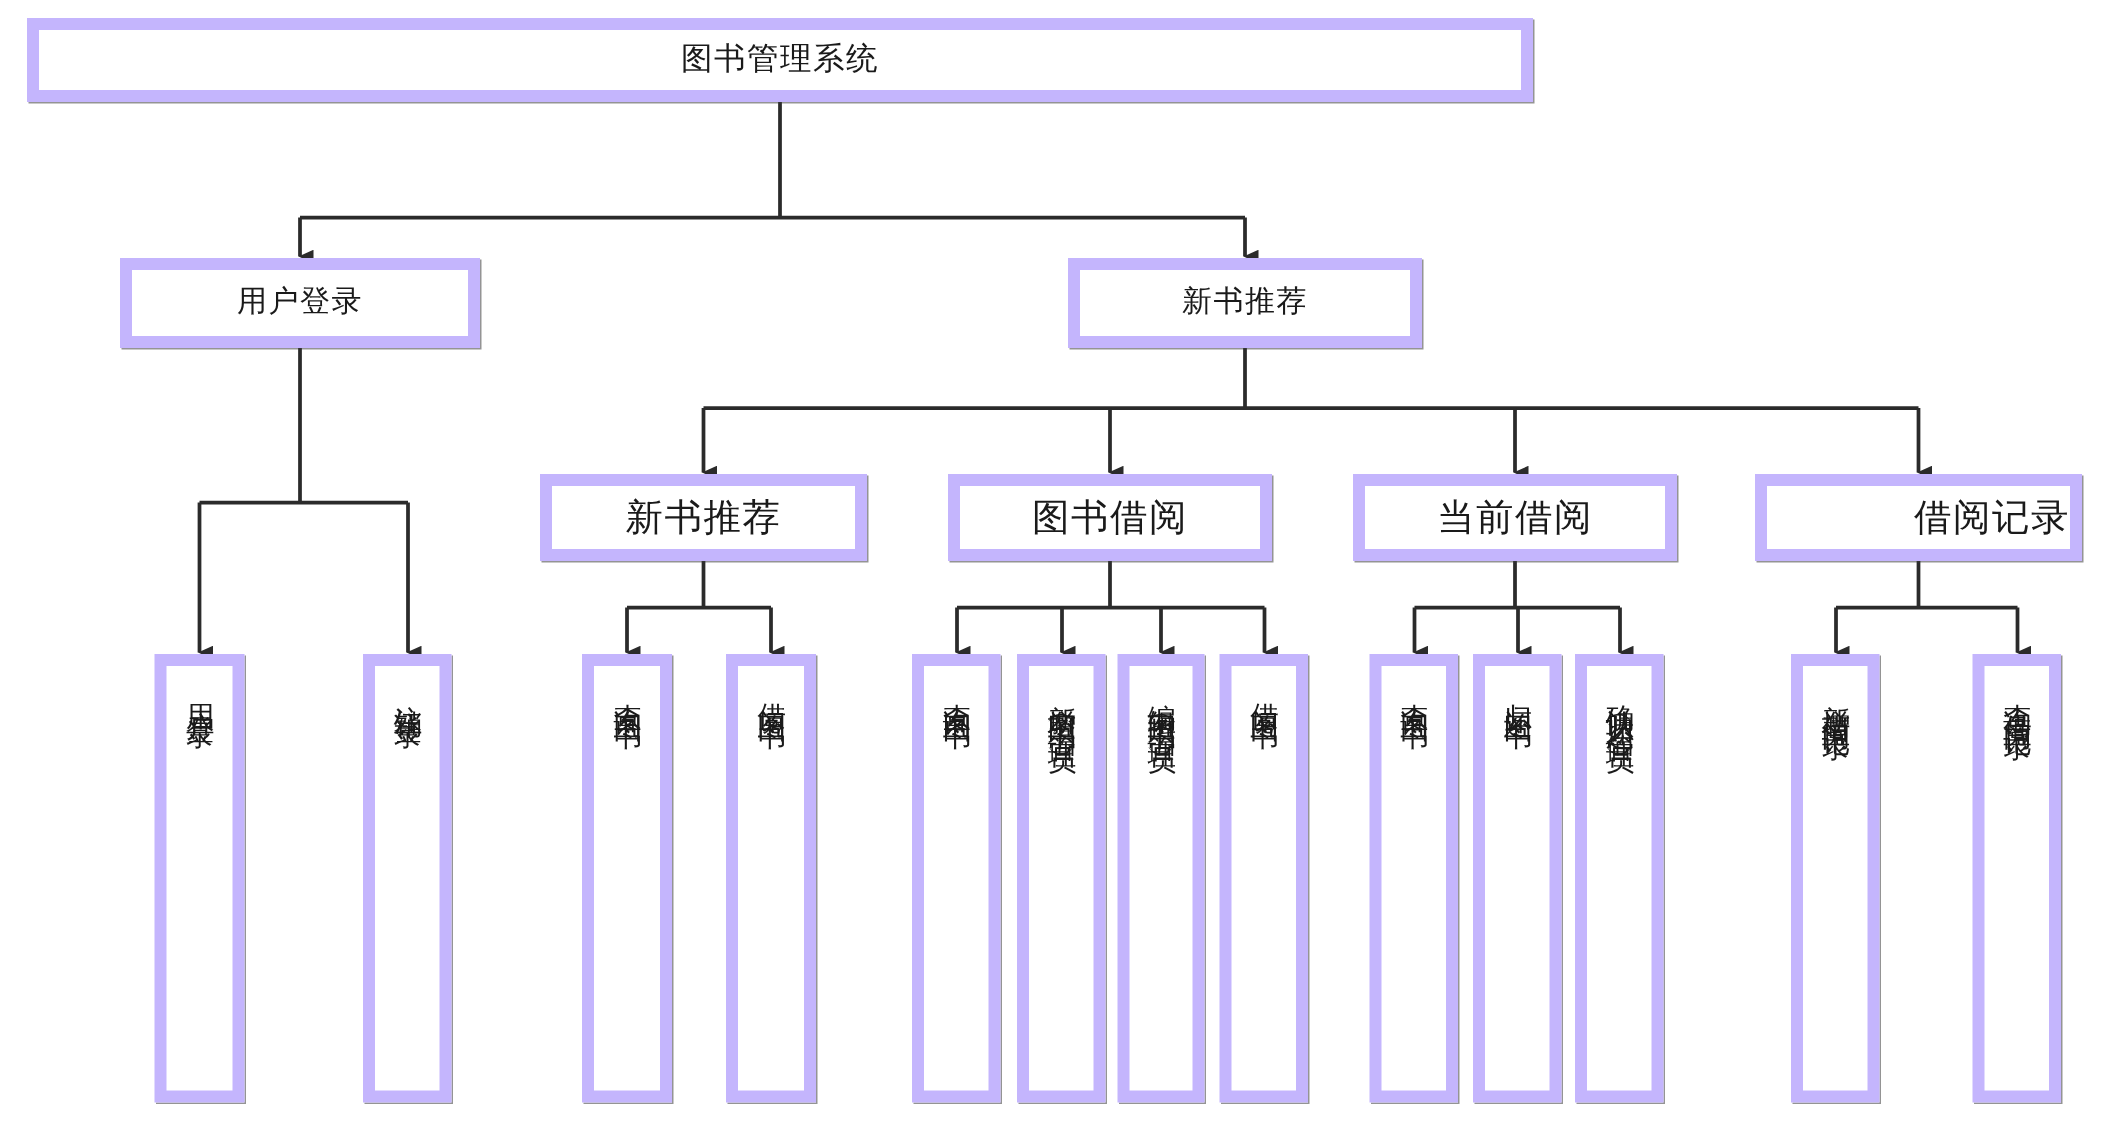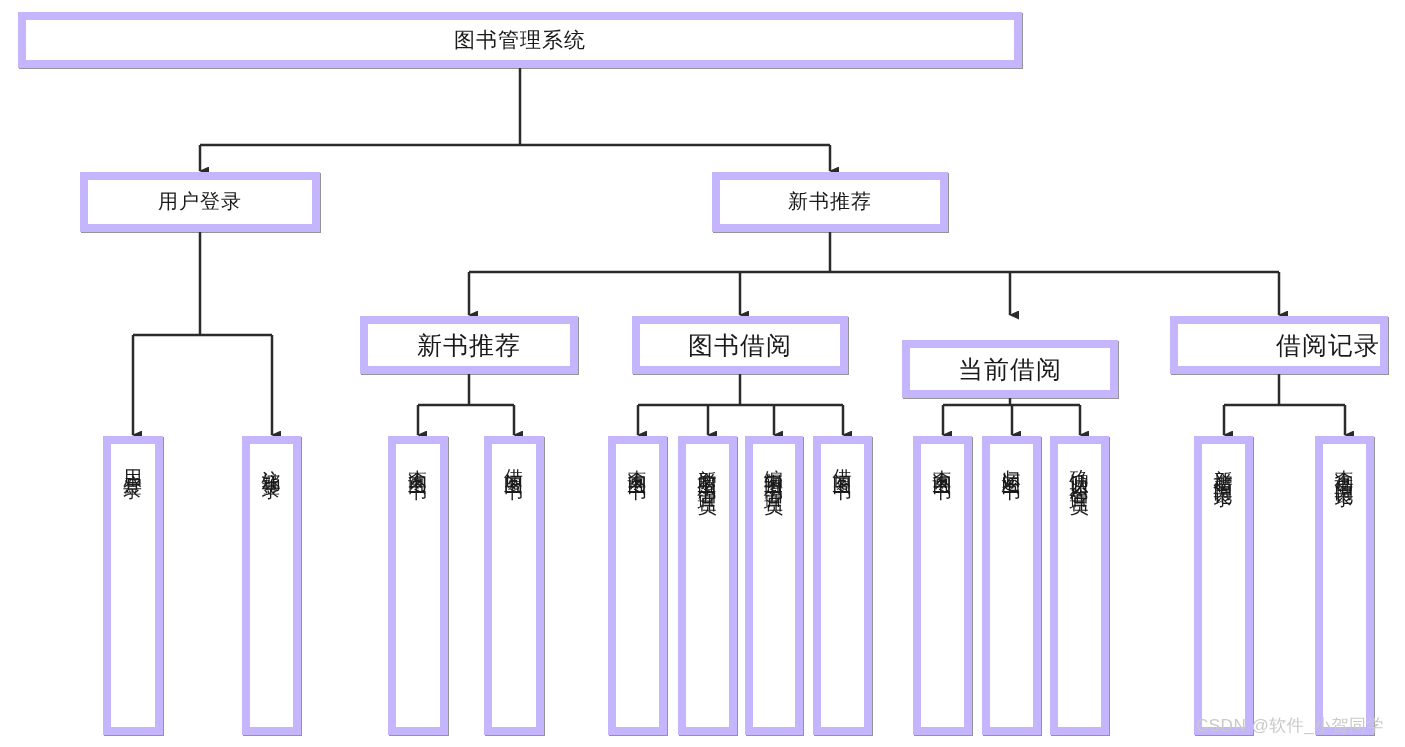--- a/index.html
+++ b/index.html
@@ -107,21 +107,21 @@
       </div>
       <div class="node level1" style="left: 712px; top: 172px; width: 236px; height: 60px;">
         <span class="label">新书推荐</span>
       </div>
       <div class="node level2" style="left: 360px; top: 316px; width: 218px; height: 58px;">
         <span class="label">新书推荐</span>
       </div>
       <div class="node level2" style="left: 632px; top: 316px; width: 216px; height: 58px; text-align: center;">
         <span class="label">图书借阅</span>
       </div>
-      <div class="node level2" style="left: 902px; top: 316px; width: 216px; height: 58px; margin-top: 24px;">
+      <div class="node level2" style="left: 902px; top: 316px; width: 216px; height: 58px;">
         <span class="label">当前借阅</span>
       </div>
       <div class="node level2" style="left: 1170px; top: 316px; width: 218px; height: 58px; justify-content: flex-end;">
         <span class="label">借阅记录</span>
       </div>
       <div class="node leaf" style="left: 103px; top: 436px; width: 60px; height: 299px;">
         <span class="label">用户登录</span>
       </div>
       <div class="node leaf" style="left: 242px; top: 436px; width: 59px; height: 299px;">
         <span class="label">注销登录</span>
@@ -154,14 +154,13 @@
         <span class="label">确认归还（管理员）</span>
       </div>
       <div class="node leaf" style="left: 1194px; top: 436px; width: 59px; height: 299px;">
         <span class="label">新增借阅记录</span>
       </div>
       <div class="node leaf" style="left: 1315px; top: 436px; width: 59px; height: 299px;">
         <span class="label">查询借阅记录</span>
       </div>
     </div>
 
-  <div class="watermark" style="left: 1196px; top: 714px;">CSDN @软件_小贺同学</div>
 </div>
 
 </body></html>

